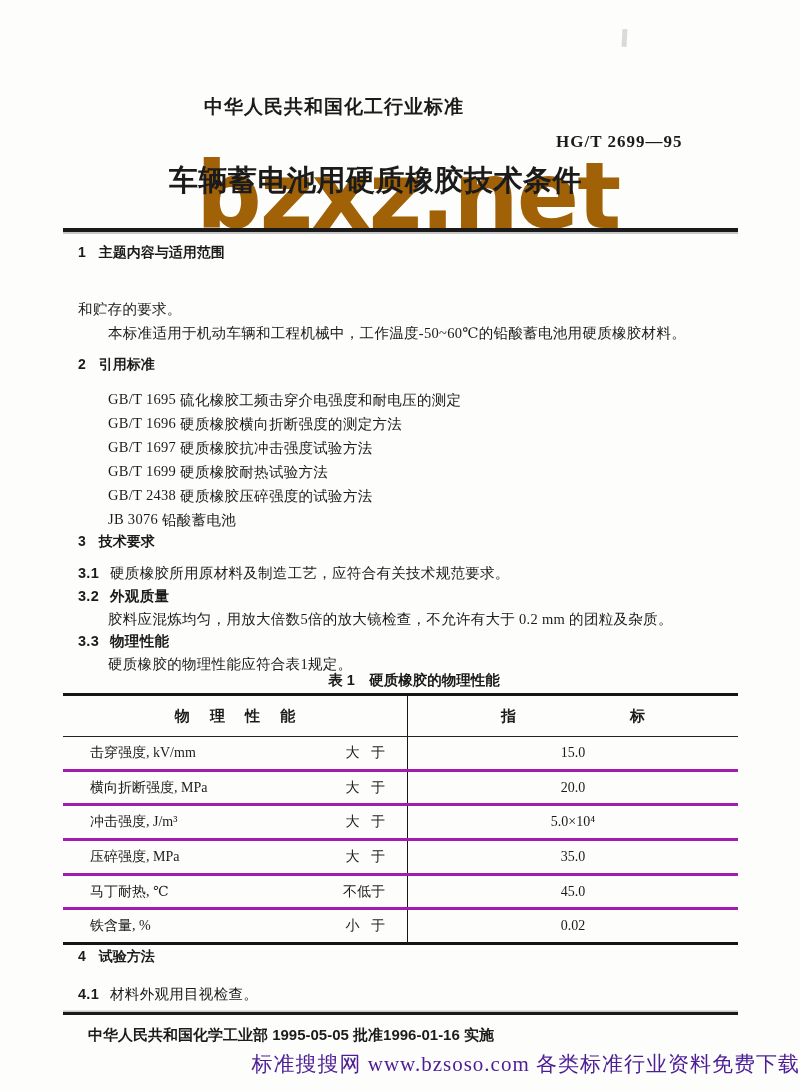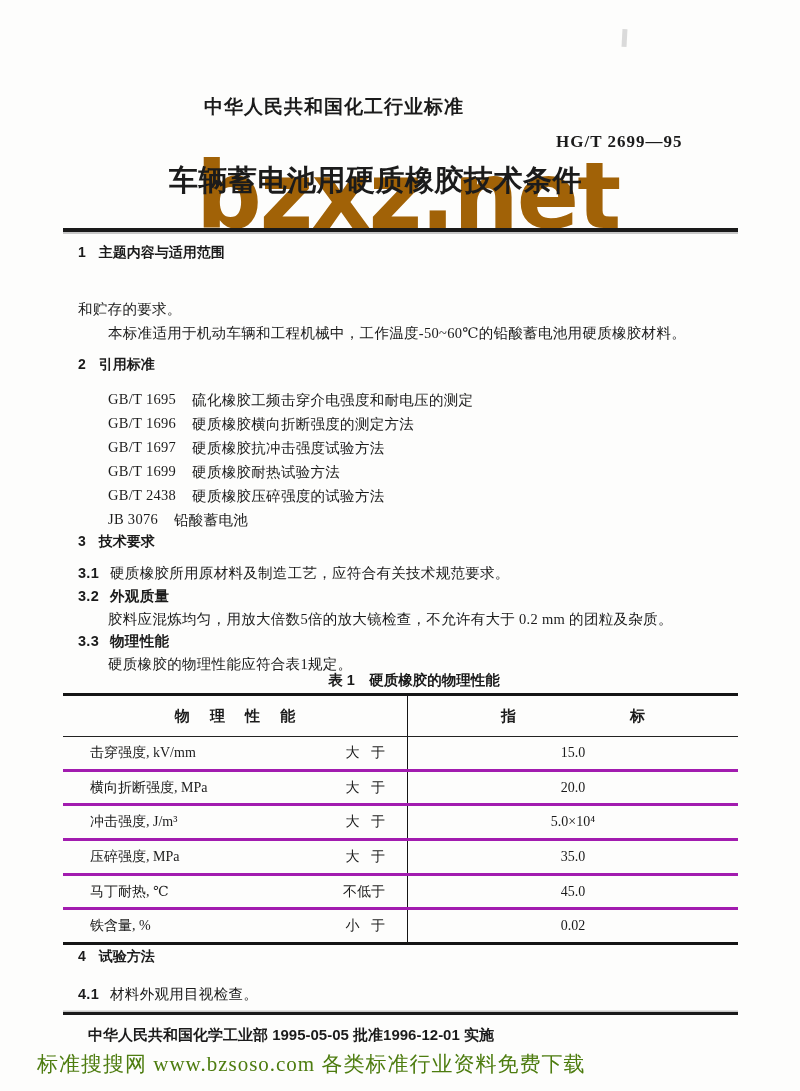--- a/index.html
+++ b/index.html
@@ -21,24 +21,24 @@
     top:143px;left:196px;
     font-family:"DejaVu Sans",sans-serif;
     font-weight:bold;
     font-size:92px;
     letter-spacing:-2px;
     color:#a16207;
     z-index:0;
   }
   .wm-footer{
     top:1050px;left:0;right:0;
-    text-align:left;
+    text-align:right;
     font-size:21px;
     letter-spacing:1px;
-    color:#4d7c0f;
+    color:#4c1d95;
     z-index:2;
     white-space:nowrap;
     padding-left:37px;
   }
   .speck{
     top:29px;left:622px;width:5px;height:18px;
     background:#bdbdbd;opacity:.55;transform:rotate(3deg);
   }
 
   
@@ -50,21 +50,21 @@
   .hr-top{top:228px;left:63px;width:675px;height:3.5px;box-shadow:0 2px 0 rgba(40,40,40,.25);}
   .hr-bottom{top:1012px;left:63px;width:675px;height:3px;box-shadow:0 -1.5px 0 rgba(40,40,40,.25);}
 
   
   .h-sec{font-size:14px;z-index:1;}
   .h-sec .num{margin-right:13px;}
   .h-sub .num{margin-right:11px;}
   .body-t{font-size:14.5px;letter-spacing:0.3px;z-index:1;}
 
   .ref-row{display:flex;z-index:1;}
-  .ref-code{margin-right:16px;}
+  .ref-code{margin-right:4px;}
 
   
   .t-caption{top:671px;left:0;width:800px;text-align:center;font-size:14.5px;z-index:1;margin-left:14px;}
   .ptable{
     top:693px;left:63px;width:675px;
     border-top:3px solid #151515;
     border-bottom:3px solid #151515;
     z-index:1;
     font-size:14px;
   }
@@ -204,17 +204,17 @@
   <div class="abs h-sec sans b" style="top:948px;left:78px;">
     <span class="num">4</span><span>试验方法</span>
   </div>
   <div class="abs body-t h-sub" style="top:985px;left:78px;">
     <span class="num sans b">4.1</span><span>材料外观用目视检查。</span>
   </div>
 
   <div class="abs hr hr-bottom"></div>
   <div class="abs footer-line sans b">
     <span>中华人民共和国化学工业部 1995-05-05 批准</span>
-    <span>1996-12-01 实施</span>
+    <span>1996-01-16 实施</span>
   </div>
   <div class="abs wm-footer">标准搜搜网 www.bzsoso.com 各类标准行业资料免费下载</div>
 
 </div>
 
 </body></html>

